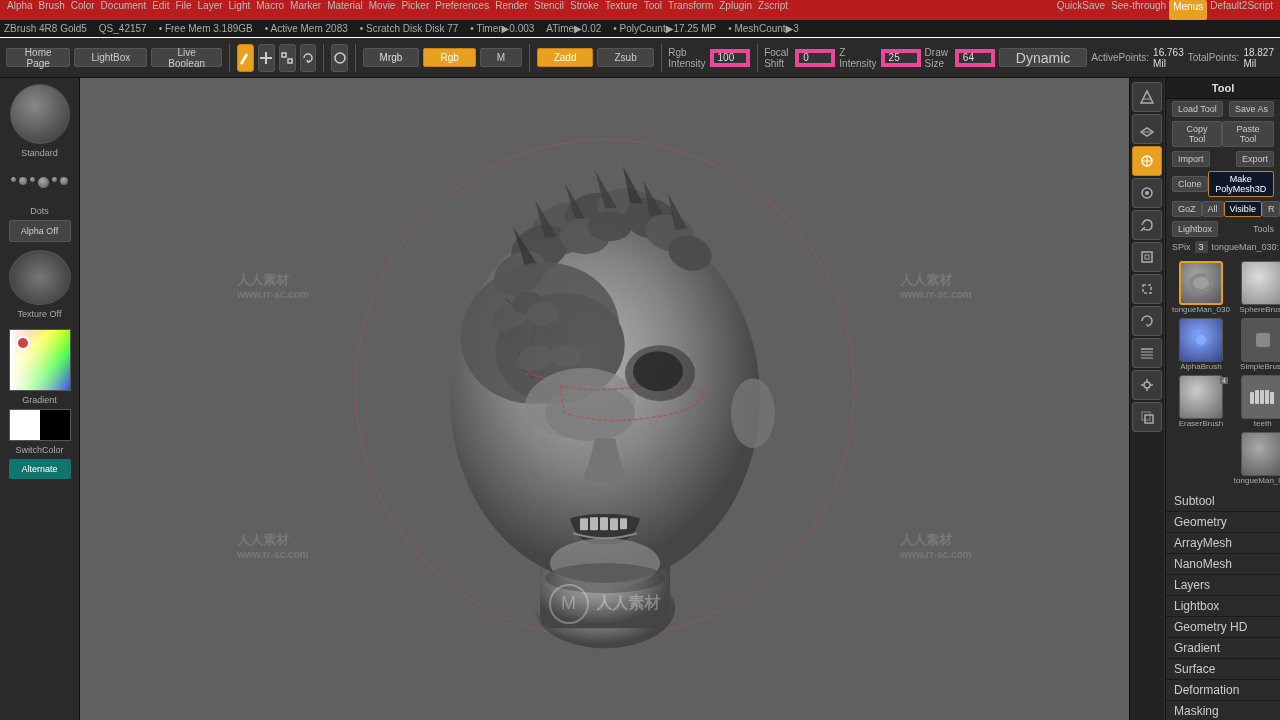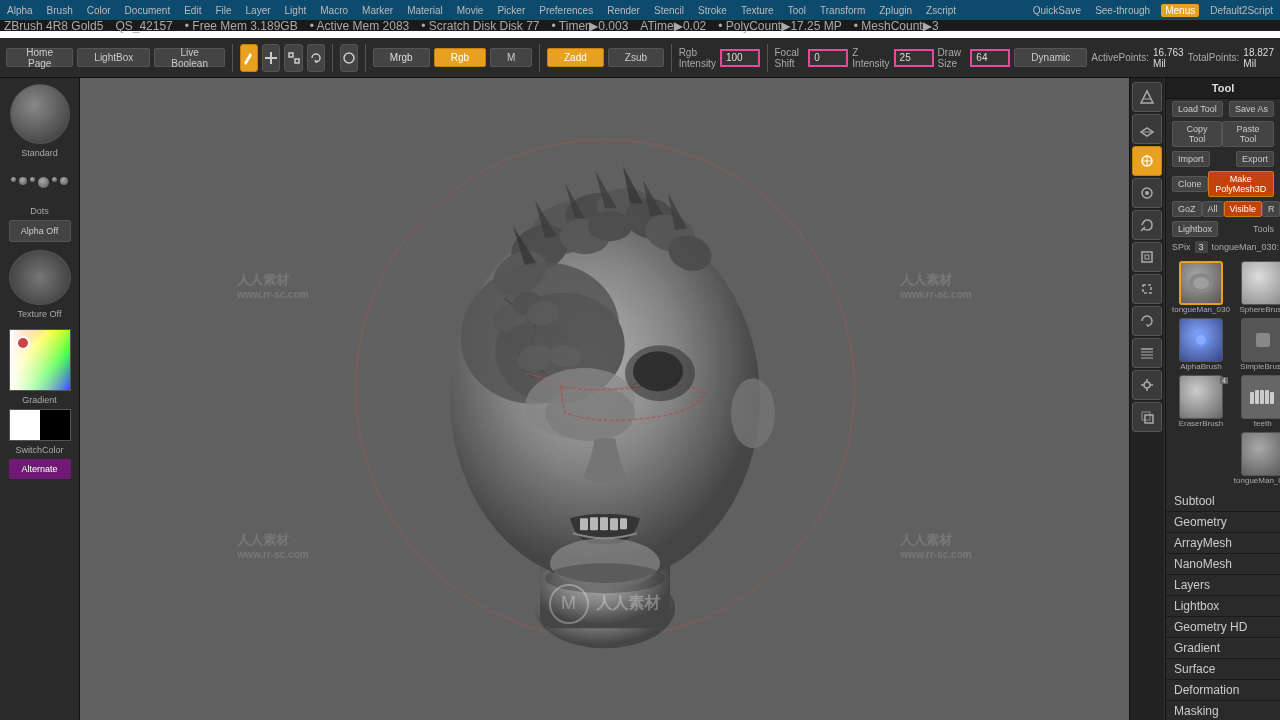--- a/index.html
+++ b/index.html
@@ -10,42 +10,40 @@
       font-family: Arial, sans-serif;
       font-size: 11px;
       color: #ccc;
       overflow: hidden;
       position: relative;
     }
 
     
     .top-menu-bar {
       height: 20px;
-      background: #0c4a6e;
-      display: flex;
-      align-items: center;
+      background: #b91c1c;
+      display: flex;
       padding: 0 4px;
-      gap: 8px;
       color: #bbb;
       font-size: 10px;
     }
     .top-menu-bar span {
       cursor: pointer;
       padding: 0 3px;
     }
     .status-bar-top {
       height: 18px;
       background: #1a1a1a;
       display: flex;
       align-items: center;
       padding: 0 4px;
       gap: 12px;
       color: #aaa;
-      font-size: 12px;
-      border-bottom: 7px solid #ffffff;
+      font-size: 10px;
+      border-bottom: 1px solid #ffffff;
     }
 
     
     .toolbar-row {
       height: 40px;
       background: #2a2a2a;
       display: flex;
       align-items: center;
       padding: 0 6px;
       gap: 4px;
@@ -89,21 +87,21 @@
       height: 28px;
       background: #555;
       margin: 0 3px;
     }
     .toolbar-label {
       font-size: 10px;
       color: #aaa;
     }
     .toolbar-value {
       background: #333;
-      border: 2px solid #ec4899;
+      border: 4px solid #ec4899;
       color: #ddd;
       padding: 1px 4px;
       font-size: 10px;
       height: 18px;
       display: flex;
       align-items: center;
       min-width: 40px;
     }
 
     
@@ -195,21 +193,21 @@
     .switch-color-btn {
       width: 62px;
       height: 32px;
       background: linear-gradient(to right, #fff 50%, #000 50%);
       border: 1px solid #555;
       cursor: pointer;
     }
     .alternate-btn {
       width: 62px;
       height: 20px;
-      background: #701a75;
+      background: #0f766e;
       border: none;
       color: #fff;
       font-size: 9px;
       display: flex;
       align-items: center;
       justify-content: center;
       cursor: pointer;
       border-radius: 2px;
     }
 
@@ -358,21 +356,21 @@
     .rp-btn {
       background: #444;
       border: 1px solid #555;
       color: #ccc;
       padding: 2px 5px;
       font-size: 9px;
       cursor: pointer;
       border-radius: 2px;
     }
     .rp-orange-btn {
-      background: #c2410c;
+      background: #0f172a;
       border: 1px solid #c88010;
       color: #fff;
       padding: 2px 5px;
       font-size: 9px;
       cursor: pointer;
       border-radius: 2px;
     }
     .brush-label {
       font-size: 8px;
       color: #aaa;
@@ -505,21 +503,21 @@
   <div class="separator"></div>
 
   <span class="toolbar-label">Focal Shift</span>
   <div class="toolbar-value">0</div>
 
   <span class="toolbar-label">Z Intensity</span>
   <div class="toolbar-value">25</div>
 
   <span class="toolbar-label">Draw Size</span>
   <div class="toolbar-value">64</div>
-  <button class="tool-btn" style="font-size:10px;">Dynamic</button>
+  <button class="tool-btn" style="font-size:14px;">Dynamic</button>
 
   <span class="toolbar-label">ActivePoints:</span>
   <span class="toolbar-label" style="color:#ddd;">16.763 Mil</span>
 
   <span class="toolbar-label">TotalPoints:</span>
   <span class="toolbar-label" style="color:#ddd;">18.827 Mil</span>
 </div>
 
 <div class="main-layout">
 

